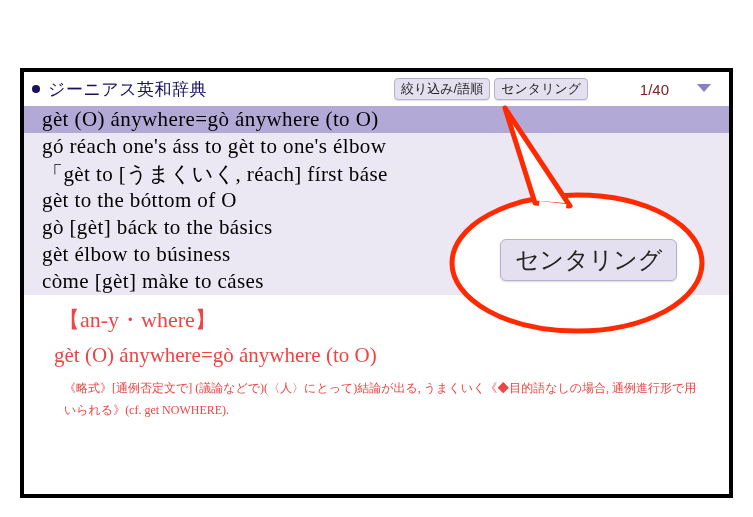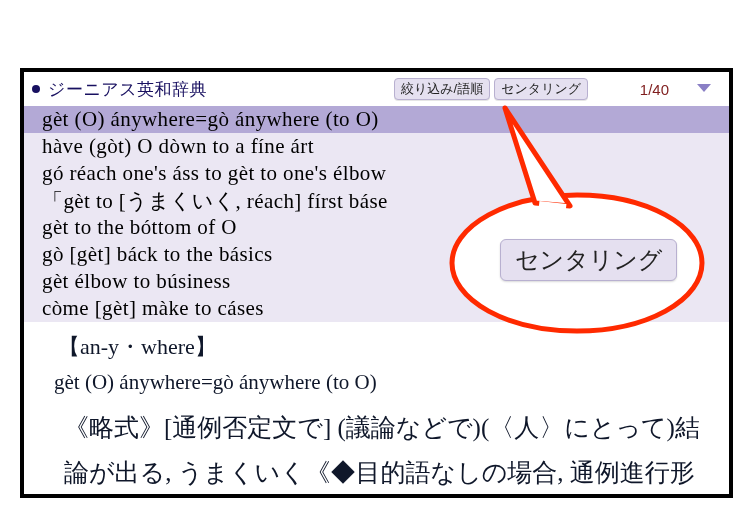--- a/index.html
+++ b/index.html
@@ -50,25 +50,25 @@
     color: #000;
     display: flex;
     align-items: center;
     white-space: nowrap;
   }
   .row.selected { background: #b3a9d6; }
   .detail {
     padding: 10px 28px 0 34px;
     font-size: 21px;
     font-family: "Times New Roman", serif;
-    color: #0f172a;
+    color: #ef4444;
   }
   .headword { font-size: 22px; margin-bottom: 8px; }
   .sub { font-size: 21px; margin-bottom: 10px; margin-left: -4px; }
-  .def { font-size: 25px; font-family: "Hiragino Mincho ProN", serif; line-height: 1.8; margin-left: 6px; }
+  .def { font-size: 12px; font-family: "Hiragino Mincho ProN", serif; line-height: 1.8; margin-left: 6px; }
   .smcap { font-variant: small-caps; font-family: "Times New Roman", serif; }
 
   
   .callout {
     position: absolute;
     left: 440px; top: 168px;
     width: 275px; height: 170px;
     pointer-events: none;
   }
   .callout svg { width: 100%; height: 100%; overflow: visible; }
@@ -100,21 +100,20 @@
     <div class="pager">1/40</div>
     <div class="dropdown-icon">
       <svg width="14" height="10">
           <polygon points="0,0 14,0 7,8" fill="#8a7fc5"></polygon>
         </svg>
     </div>
   </div>
 
   <div class="list">
     <div class="row selected">gèt (O) ánywhere=gò ánywhere (to O)</div>
-    <div class="row">hàve (gòt) O dòwn to a fíne árt</div>
     <div class="row">gó réach one's áss to gèt to one's élbow</div>
     <div class="row">「gèt to [うまくいく, réach] fírst báse</div>
     <div class="row">gèt to the bóttom of O</div>
     <div class="row">gò [gèt] báck to the básics</div>
     <div class="row">gèt élbow to búsiness</div>
     <div class="row">còme [gèt] màke to cáses</div>
   </div>
 
   <div class="detail">
     <div class="headword">【an-y・where】</div>

